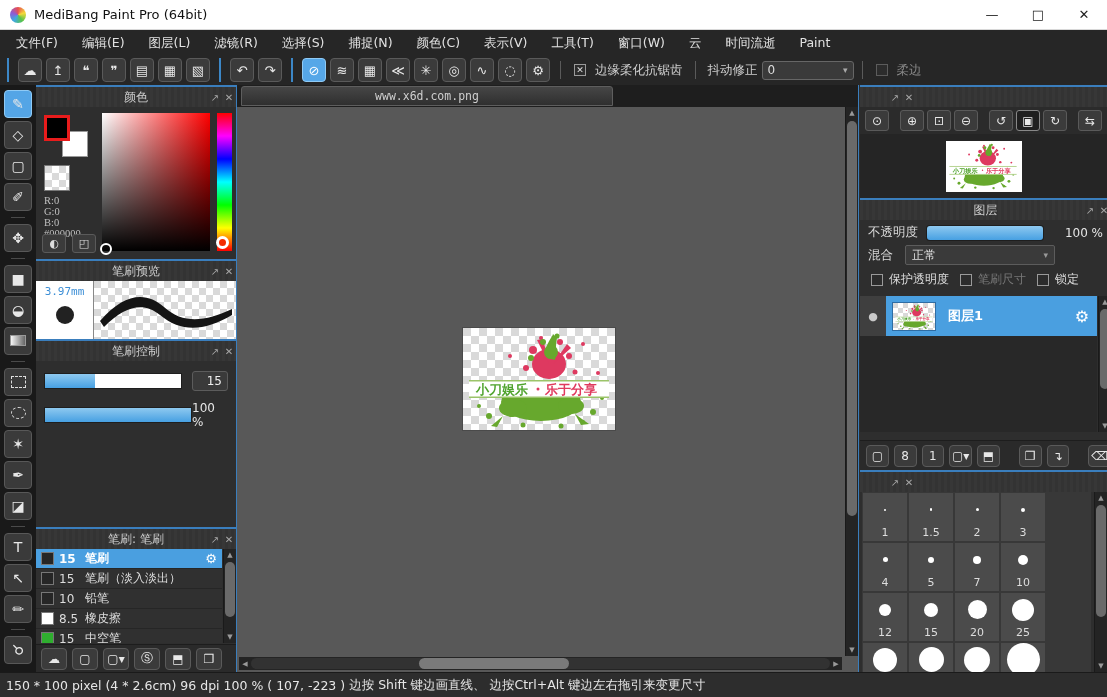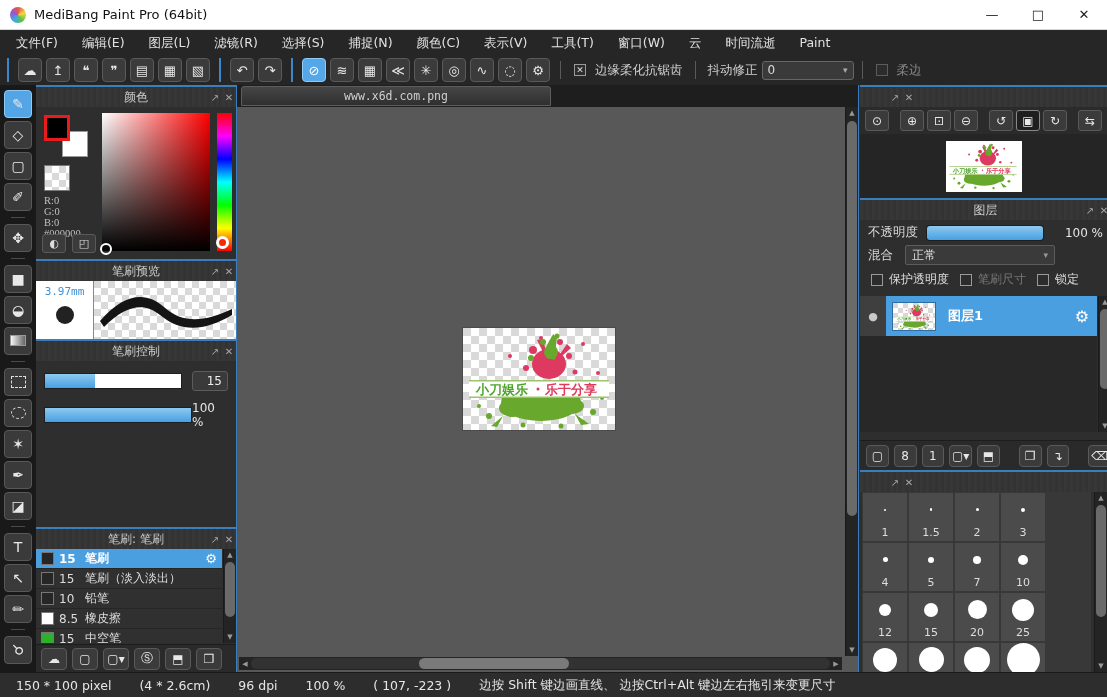--- a/index.html
+++ b/index.html
@@ -113,21 +113,21 @@
     color:#999; font-size:7px; }
   .vthumb { position:absolute; left:1px; right:1px; background:#6a6a6a; border-radius:6px; }
   .hsb { position:absolute; height:13px; background:#242424; display:flex; align-items:center; }
   .hsb .sarr { width:12px; text-align:center; color:#999; font-size:7px; flex:none; }
   .htrack { flex:1; height:11px; background:#323232; border-radius:6px; position:relative; }
   .hthumb { position:absolute; top:0; height:11px; background:#7a7a7a; border-radius:6px; }
   
   .canvasarea { position:absolute; left:236px; top:0; width:623px; height:587px; background:#585858;
     border-left:1px solid #3a7ebd; border-right:1px solid #3a7ebd; }
   .tabbar { position:absolute; left:0; top:0; right:0; height:22px; background:#1e1e1e; }
-  .doctab { position:absolute; left:4px; top:1px; width:310px; height:20px;
+  .doctab { position:absolute; left:4px; top:1px; width:372px; height:20px;
     background:linear-gradient(#464646,#2f2f2f); border:1px solid #5e5e5e; border-radius:3px 3px 0 0;
     color:#cfcfcf; font-size:11.5px; text-align:center; line-height:19px;
     font-family:"DejaVu Sans Mono",monospace; }
   .artwork { position:absolute; left:226px; top:243px; width:152px; height:102px;
     background-size:16px 16px; box-shadow:0 0 0 1px #4a4a4a; }
   .artwork svg { position:absolute; inset:0; }
   
   .navbar { display:flex; align-items:center; height:27px; padding-left:5px; background:#2b2b2b; }
   .nbtn { width:24px; height:21px; background:#3b3b3b; border:1px solid #5a5a5a; border-radius:3px;
     color:#e8e8e8; font-size:12px; display:flex; align-items:center; justify-content:center;
@@ -157,21 +157,21 @@
     display:flex; align-items:center; padding-left:6px; gap:5px; border-top:1px solid #1d1d1d; }
   
   .bsgrid { position:absolute; left:2px; top:20px; right:16px; bottom:0; overflow:hidden;
     display:flex; flex-wrap:wrap; align-content:flex-start; background:#383838; }
   .bscell { width:44px; height:48px; background:#4b4b4b; margin:1px; position:relative; }
   .bsdotwrap { height:33px; display:flex; align-items:center; justify-content:center; }
   .bsdot { width:calc(var(--d) * 1px); height:calc(var(--d) * 1px); background:#fff; border-radius:50%; }
   .bslabel { text-align:center; color:#ddd; font-size:11px; }
   
   .statusbar { position:absolute; left:0; top:672px; width:1107px; height:25px; background:#2d2d2d;
-    display:flex; align-items:center; gap:28px; padding-left:16px; color:#e6e6e6; font-size:12.5px;
+    display:flex; align-items:center; gap:4px; padding-left:6px; color:#e6e6e6; font-size:12.5px;
     border-top:1px solid #1a1a1a; }
 </style>
 </head>
 <body>
 
 <svg width="0" height="0" style="position:absolute">
   <defs>
     <symbol id="splat" viewBox="0 0 152 102">
       <g fill="#de3960">
         <ellipse cx="86" cy="36" rx="17" ry="15"></ellipse>

